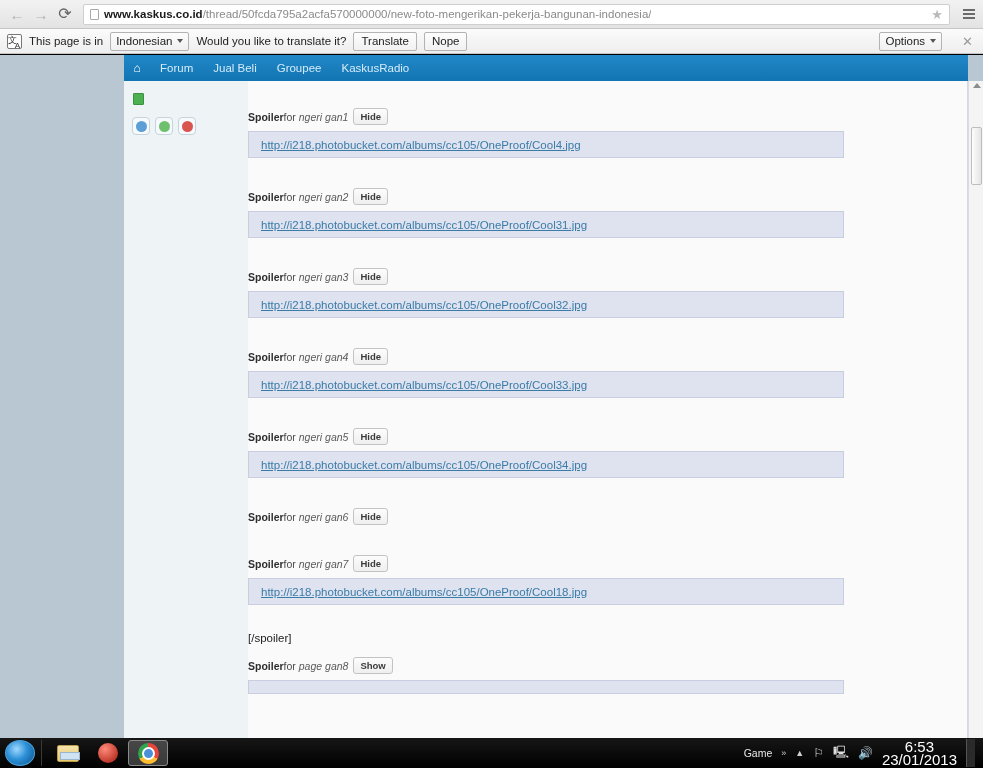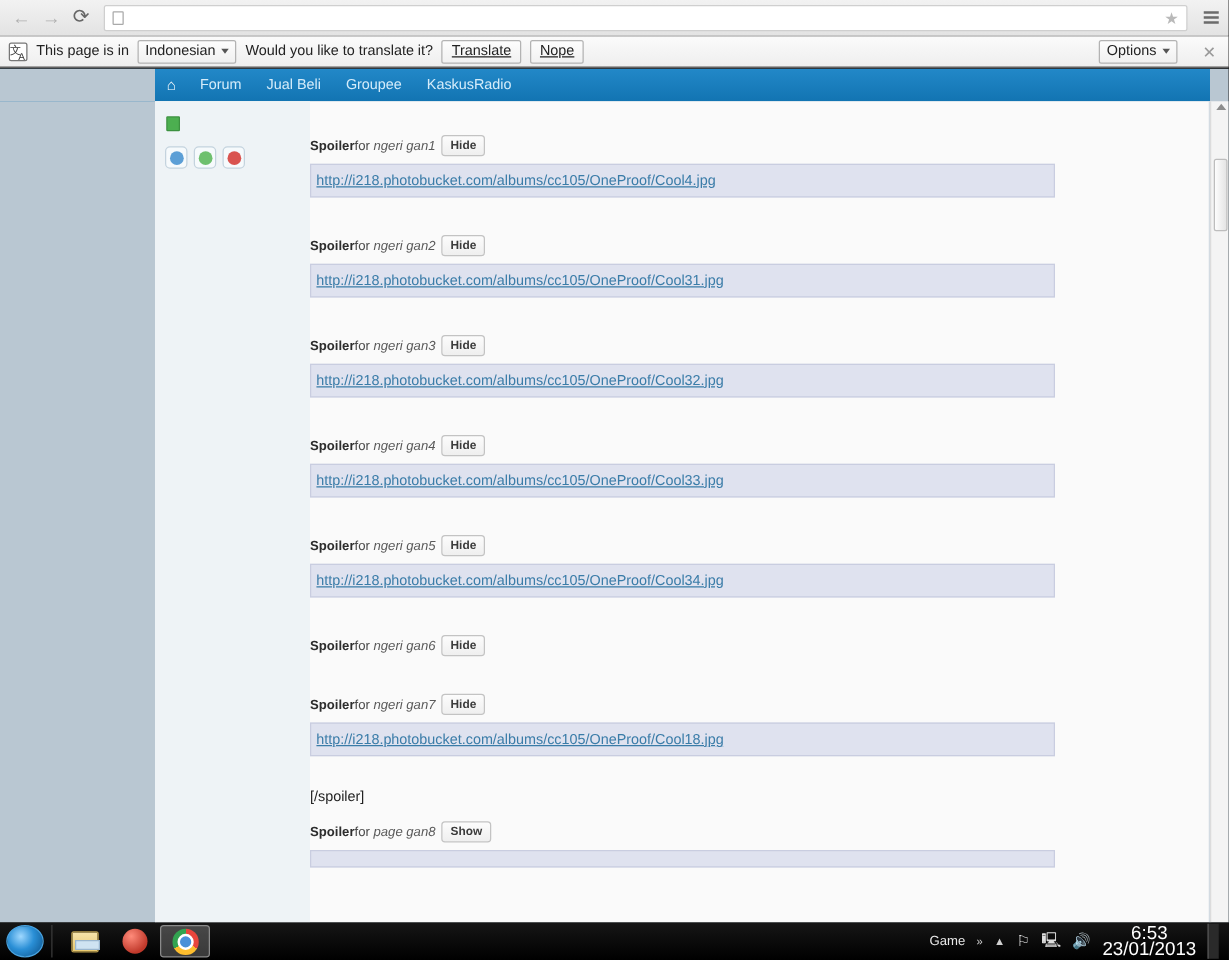--- a/index.html
+++ b/index.html
@@ -62,21 +62,21 @@
   .ib-select {
     height: 19px; border: 1px solid #b3b3b3; border-radius: 2px;
     background: linear-gradient(#fdfdfd, #f0f0f0);
     display: flex; align-items: center; padding: 0 5px; gap: 5px; font-size: 11.5px;
   }
   .caret { border-left: 3.5px solid transparent; border-right: 3.5px solid transparent;
            border-top: 4px solid #555; }
   .ib-btn {
     height: 19px; border: 1px solid #b3b3b3; border-radius: 2px;
     background: linear-gradient(#fdfdfd, #f1f1f1);
-    display: flex; align-items: center; padding: 0 7px; font-size: 11.5px; color: #222; text-decoration: underline;
+    display: flex; align-items: center; padding: 0 7px; font-size: 11.5px; color: #222;
   }
   .ib-right { margin-left: auto; display: flex; align-items: center; gap: 20px; }
   .ib-close { color: #9a9a9a; font-size: 13px; padding-right: 3px; }
 
   
   .viewport {
     position: absolute; top: 55px; left: 0; width: 983px; height: 683px;
     background: #b9c7d2; overflow: hidden;
   }
   .kaskus-nav {
@@ -144,21 +144,21 @@
   .sp-for { color: #4a4a4a; }
   .sp-title { font-style: italic; color: #5a5a5a; }
   .sp-btn {
     border: 1px solid #c3c3c3; border-radius: 3px;
     background: linear-gradient(#fcfcfc, #efefef);
     font-size: 9.5px; font-weight: bold; color: #3b3b3b;
     padding: 1px 6px; line-height: 13px;
   }
   .sp-body {
     margin-top: 6px; background: #dfe2ef; border: 1px solid #c9cde0;
-    height: 27px; display: flex; align-items: center; padding: 0 4px;
+    height: 27px; display: flex; align-items: center; padding: 0 12px;
   }
   .sp-link {
     font-size: 11.5px; color: #3a7ca8; text-decoration: underline;
     white-space: nowrap; overflow: hidden;
   }
   .plain-text { font-size: 11.5px; color: #222; padding: 6px 0; }
 
   
   .pg-scroll {
     position: absolute; top: 26px; right: 0; width: 15px; height: 657px;
@@ -223,20 +223,21 @@
 <body>
 
 <div id="app">
 
   <div class="browser-toolbar">
     <div class="nav-btn">←</div>
     <div class="nav-btn">→</div>
     <div class="nav-btn reload">⟳</div>
     <div class="omnibox">
       <span class="page-icon"></span>
+      <span class="omnibox-url"><b>www.kaskus.co.id</b><span>/thread/50fcda795a2acfa570000000/new-foto-mengerikan-pekerja-bangunan-indonesia/</span></span>
       <span class="star-icon">★</span>
     </div>
     <div class="menu-icon">
         <span></span>
         <span></span>
         <span></span>
       </div>
   </div>
 
   <div class="infobar">

